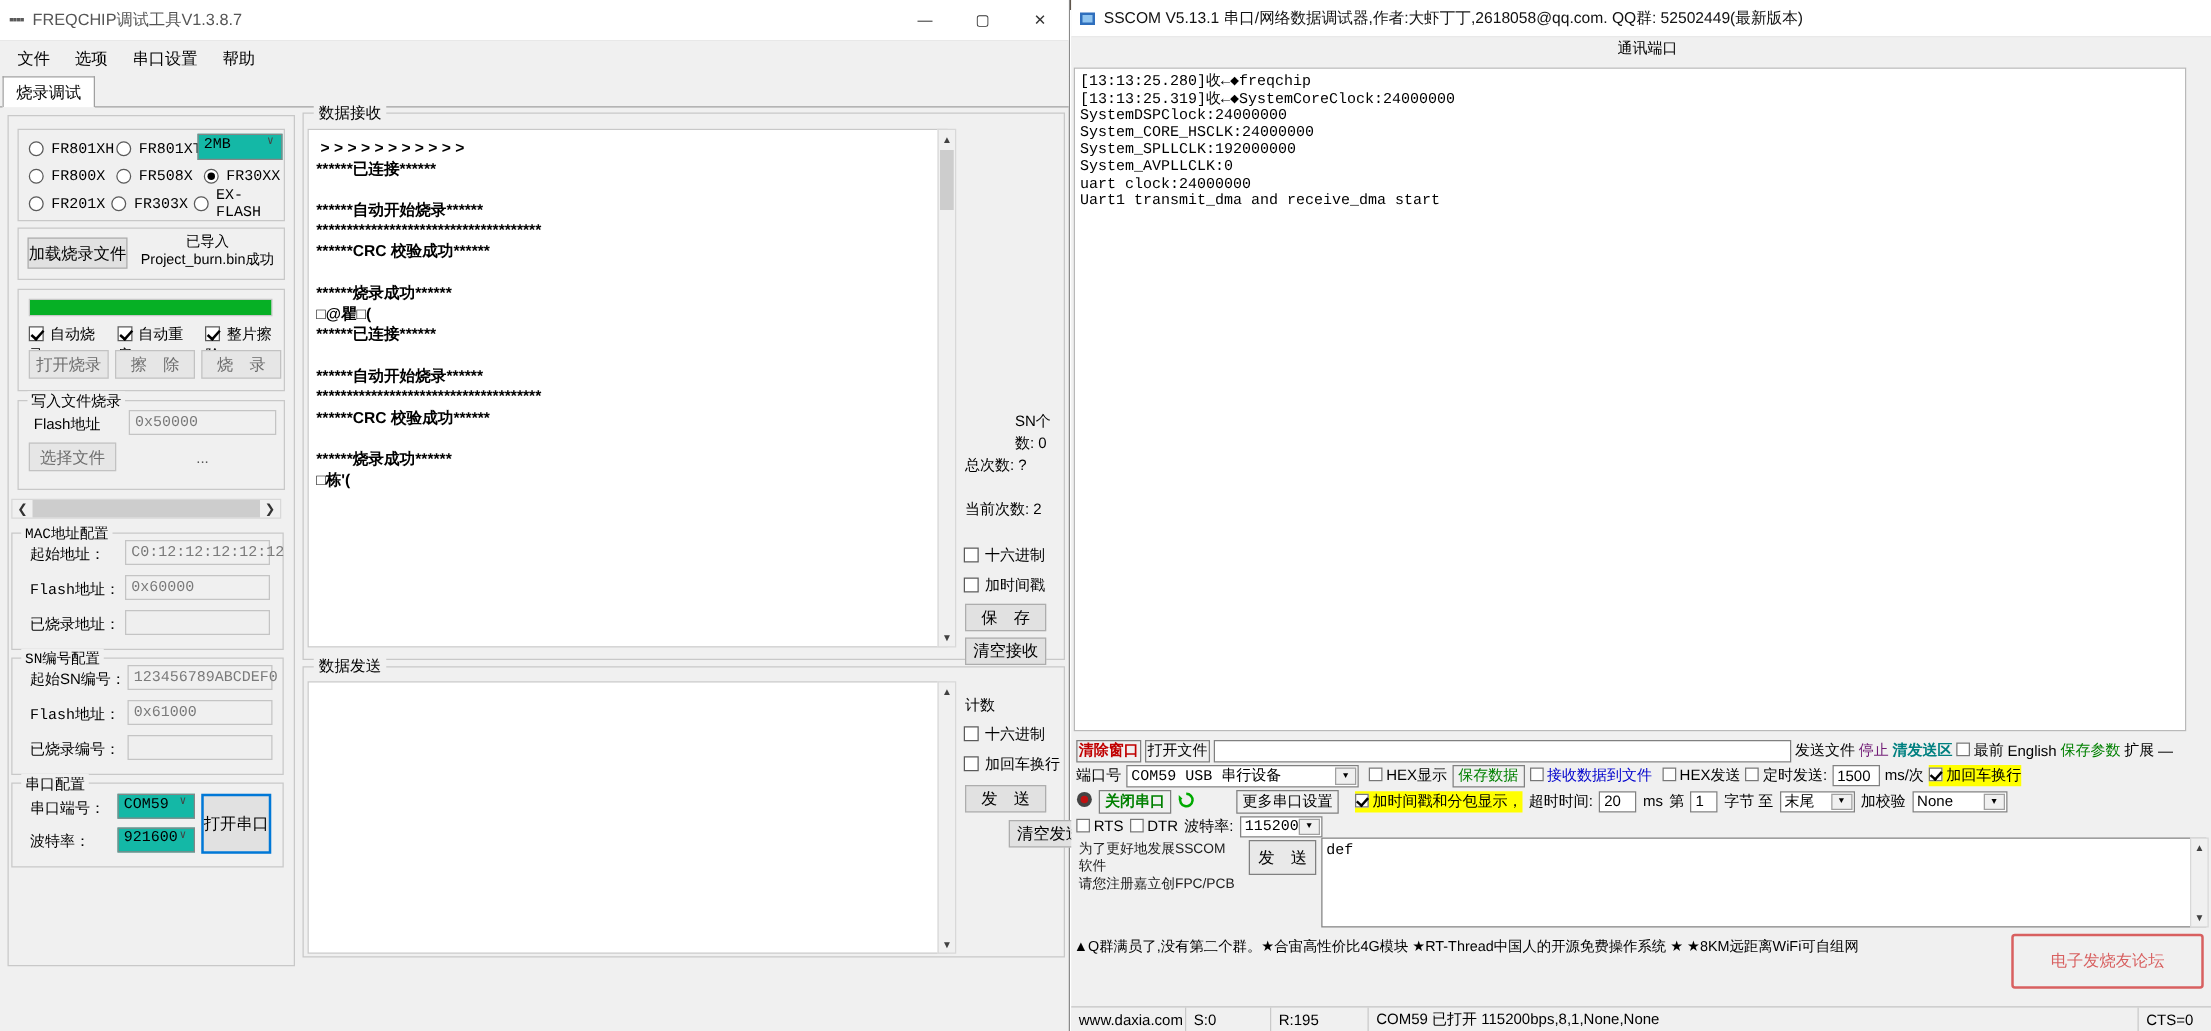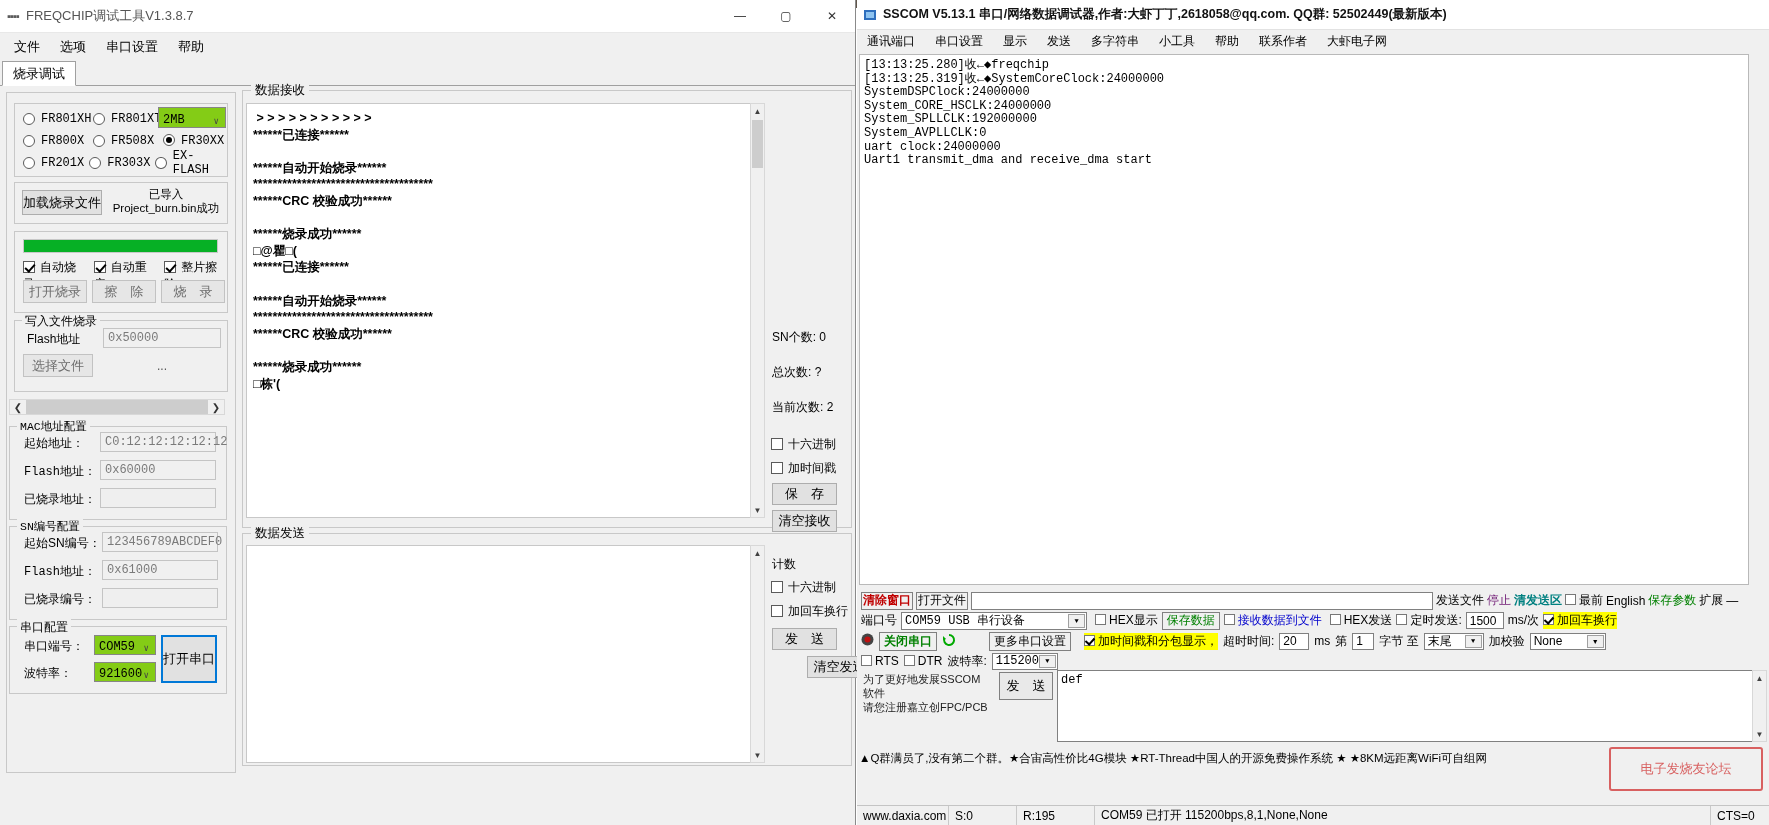--- a/index.html
+++ b/index.html
@@ -66,22 +66,22 @@
   .btn.primary{border:2px solid #0078d7;background:#e1e1e1;}
 
   .tinput{
     background:#f0f0f0;border:1px solid #c4c4c4;box-sizing:border-box;
     display:flex;align-items:center;padding-left:4px;color:#7a7a7a;
     font-family:"Liberation Mono","DejaVu Sans Mono",monospace;font-size:12px;
   }
   .tinput.empty{background:#efefef;}
 
   .sel{
-    background:#84cc16;border:1px solid #868686;box-sizing:border-box;
-    display:flex;align-items:flex-end;padding-left:4px;
+    background:#14b8a6;border:1px solid #868686;box-sizing:border-box;
+    display:flex;align-items:flex-start;padding-left:4px;
     font-family:"Liberation Mono","DejaVu Sans Mono",monospace;font-size:12px;
     position:relative;
   }
   .sel .chev{position:absolute;right:6px;color:#444;font-size:9px;}
 
   .recv-box{
     position:absolute;background:#fff;border:1px solid #c8c8c8;box-sizing:border-box;
     overflow:hidden;
   }
   .recv-text{
@@ -102,24 +102,24 @@
   .progress > i{display:block;height:100%;background:#06b025;}
 
   
   #sscom{
     position:absolute;left:857px;top:0;width:912px;height:825px;
     background:#f0f0f0;box-sizing:border-box;
     font-family:"Liberation Sans","DejaVu Sans",sans-serif;
   }
   .ss-title{
     height:29px;background:#ffffff;display:flex;align-items:center;
-    border-bottom:1px solid #e2e2e2;font-size:12.5px;color:#111;font-weight:bold;
+    border-bottom:1px solid #e2e2e2;font-size:12.5px;color:#111;
   }
   .ss-ticon{width:26px;display:flex;align-items:center;justify-content:center;}
-  .ss-menubar{height:22px;background:#f0f0f0;display:flex;align-items:center;gap:20px;padding-left:10px;font-size:12px;}
+  .ss-menubar{height:22px;background:#f0f0f0;display:flex;align-items:center;gap:20px;padding-left:10px;font-size:12px;flex-direction:column;}
   .ss-recv{
     position:absolute;left:2px;top:54px;width:890px;height:531px;background:#fff;
     border:1px solid #b9b9b9;box-sizing:border-box;overflow:hidden;
   }
   .ss-recv pre{
     margin:0;padding:4px 0 0 4px;
     font-family:"Liberation Mono","DejaVu Sans Mono",monospace;
     font-size:12px;line-height:13.6px;white-space:pre;
   }
   .ss-bar{position:absolute;box-sizing:border-box;}
@@ -209,21 +209,21 @@
           </div>
           <div class="radio-row">
             <span style="width:70px;display:flex;align-items:center;">
               <span class="radio"></span>
               <span class="mono">FR800X</span>
             </span>
             <span style="width:70px;display:flex;align-items:center;">
               <span class="radio"></span>
               <span class="mono">FR508X</span>
             </span>
-            <span style="display:flex;">
+            <span style="display:flex;align-items:center;">
               <span class="radio on"></span>
               <span class="mono">FR30XX</span>
             </span>
           </div>
           <div class="radio-row">
             <span style="width:70px;display:flex;align-items:center;">
               <span class="radio"></span>
               <span class="mono">FR201X</span>
             </span>
             <span style="width:70px;display:flex;align-items:center;">
@@ -331,21 +331,21 @@
 
 ******烧录成功******
 □栋'(</div>
       </div>
       <div class="vscroll" style="left:750px;top:17px;height:415px;">
         <div class="arrow">▲</div>
         <div class="thumb" style="top:16px;height:48px;"></div>
         <div class="arrow" style="position:absolute;bottom:0;left:0;right:0;">▼</div>
       </div>
 
-      <div style="position:absolute;left:772px;top:243px;font-size:12px;">
+      <div style="position:absolute;left:812px;top:243px;font-size:12px;">
         <span>SN个数:</span>
         <span>0</span>
       </div>
       <div style="position:absolute;left:772px;top:278px;font-size:12px;">
         <span>总次数:</span>
         <span>?</span>
       </div>
       <div style="position:absolute;left:772px;top:313px;font-size:12px;">
         <span>当前次数:</span>
         <span>2</span>

